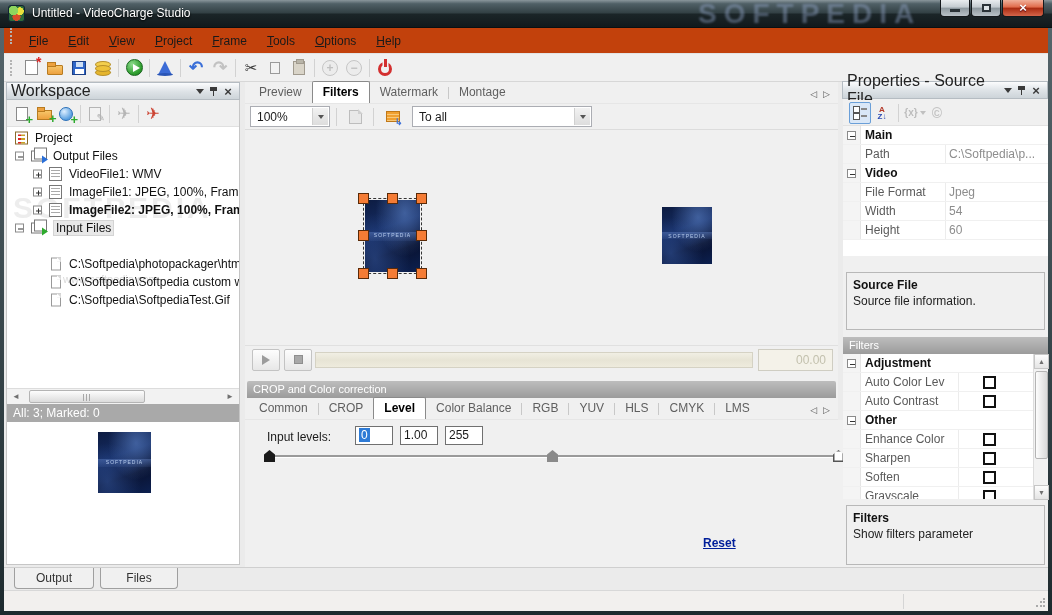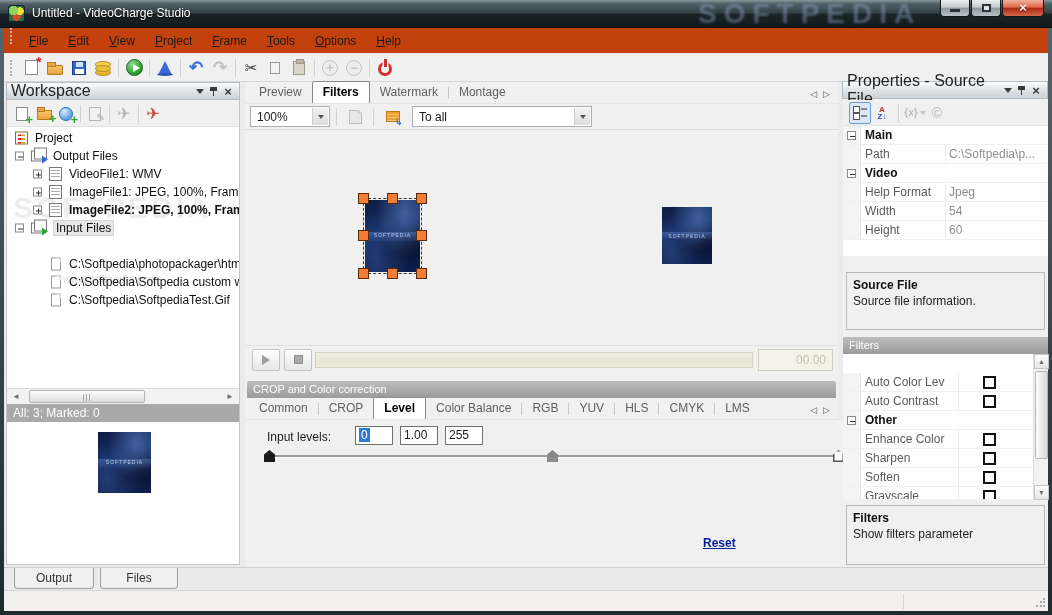--- a/index.html
+++ b/index.html
@@ -543,21 +543,21 @@
         </div>
         <div class="grow cat" style="top:38px">
           <span class="gut">
               <span class="exp gexp"></span>
             </span>
           <span class="gname">Video</span>
         </div>
         <div class="grow" style="top:57px">
           <span class="gut"></span>
             <span class="vline"></span>
-          <span class="gname">Help Format</span>
+          <span class="gname">File Format</span>
           <span class="gval">Jpeg</span>
         </div>
         <div class="grow" style="top:76px">
           <span class="gut"></span>
             <span class="vline"></span>
           <span class="gname">Width</span>
           <span class="gval">54</span>
         </div>
         <div class="grow" style="top:95px">
           <span class="gut"></span>
@@ -568,20 +568,26 @@
       </div>
 
       <div class="descbox" style="top:190px;height:58px;">
         <div class="dtitle">Source File</div>
         <div class="dtext">Source file information.</div>
       </div>
 
       <div class="gray-cap" style="left:0;top:255px;width:205px;border-radius:0;">Filters</div>
 
       <div class="grid fgrid" style="left:0;top:272px;width:205px;height:146px;">
+        <div class="grow cat" style="top:0">
+          <span class="gut">
+              <span class="exp gexp"></span>
+            </span>
+          <span class="gname">Adjustment</span>
+        </div>
         <div class="grow" style="top:19px">
           <span class="gut"></span>
             <span class="vline"></span>
           <span class="gname">Auto Color Lev</span>
           <span class="checkbox"></span>
         </div>
         <div class="grow" style="top:38px">
           <span class="gut"></span>
             <span class="vline"></span>
           <span class="gname">Auto Contrast</span>

